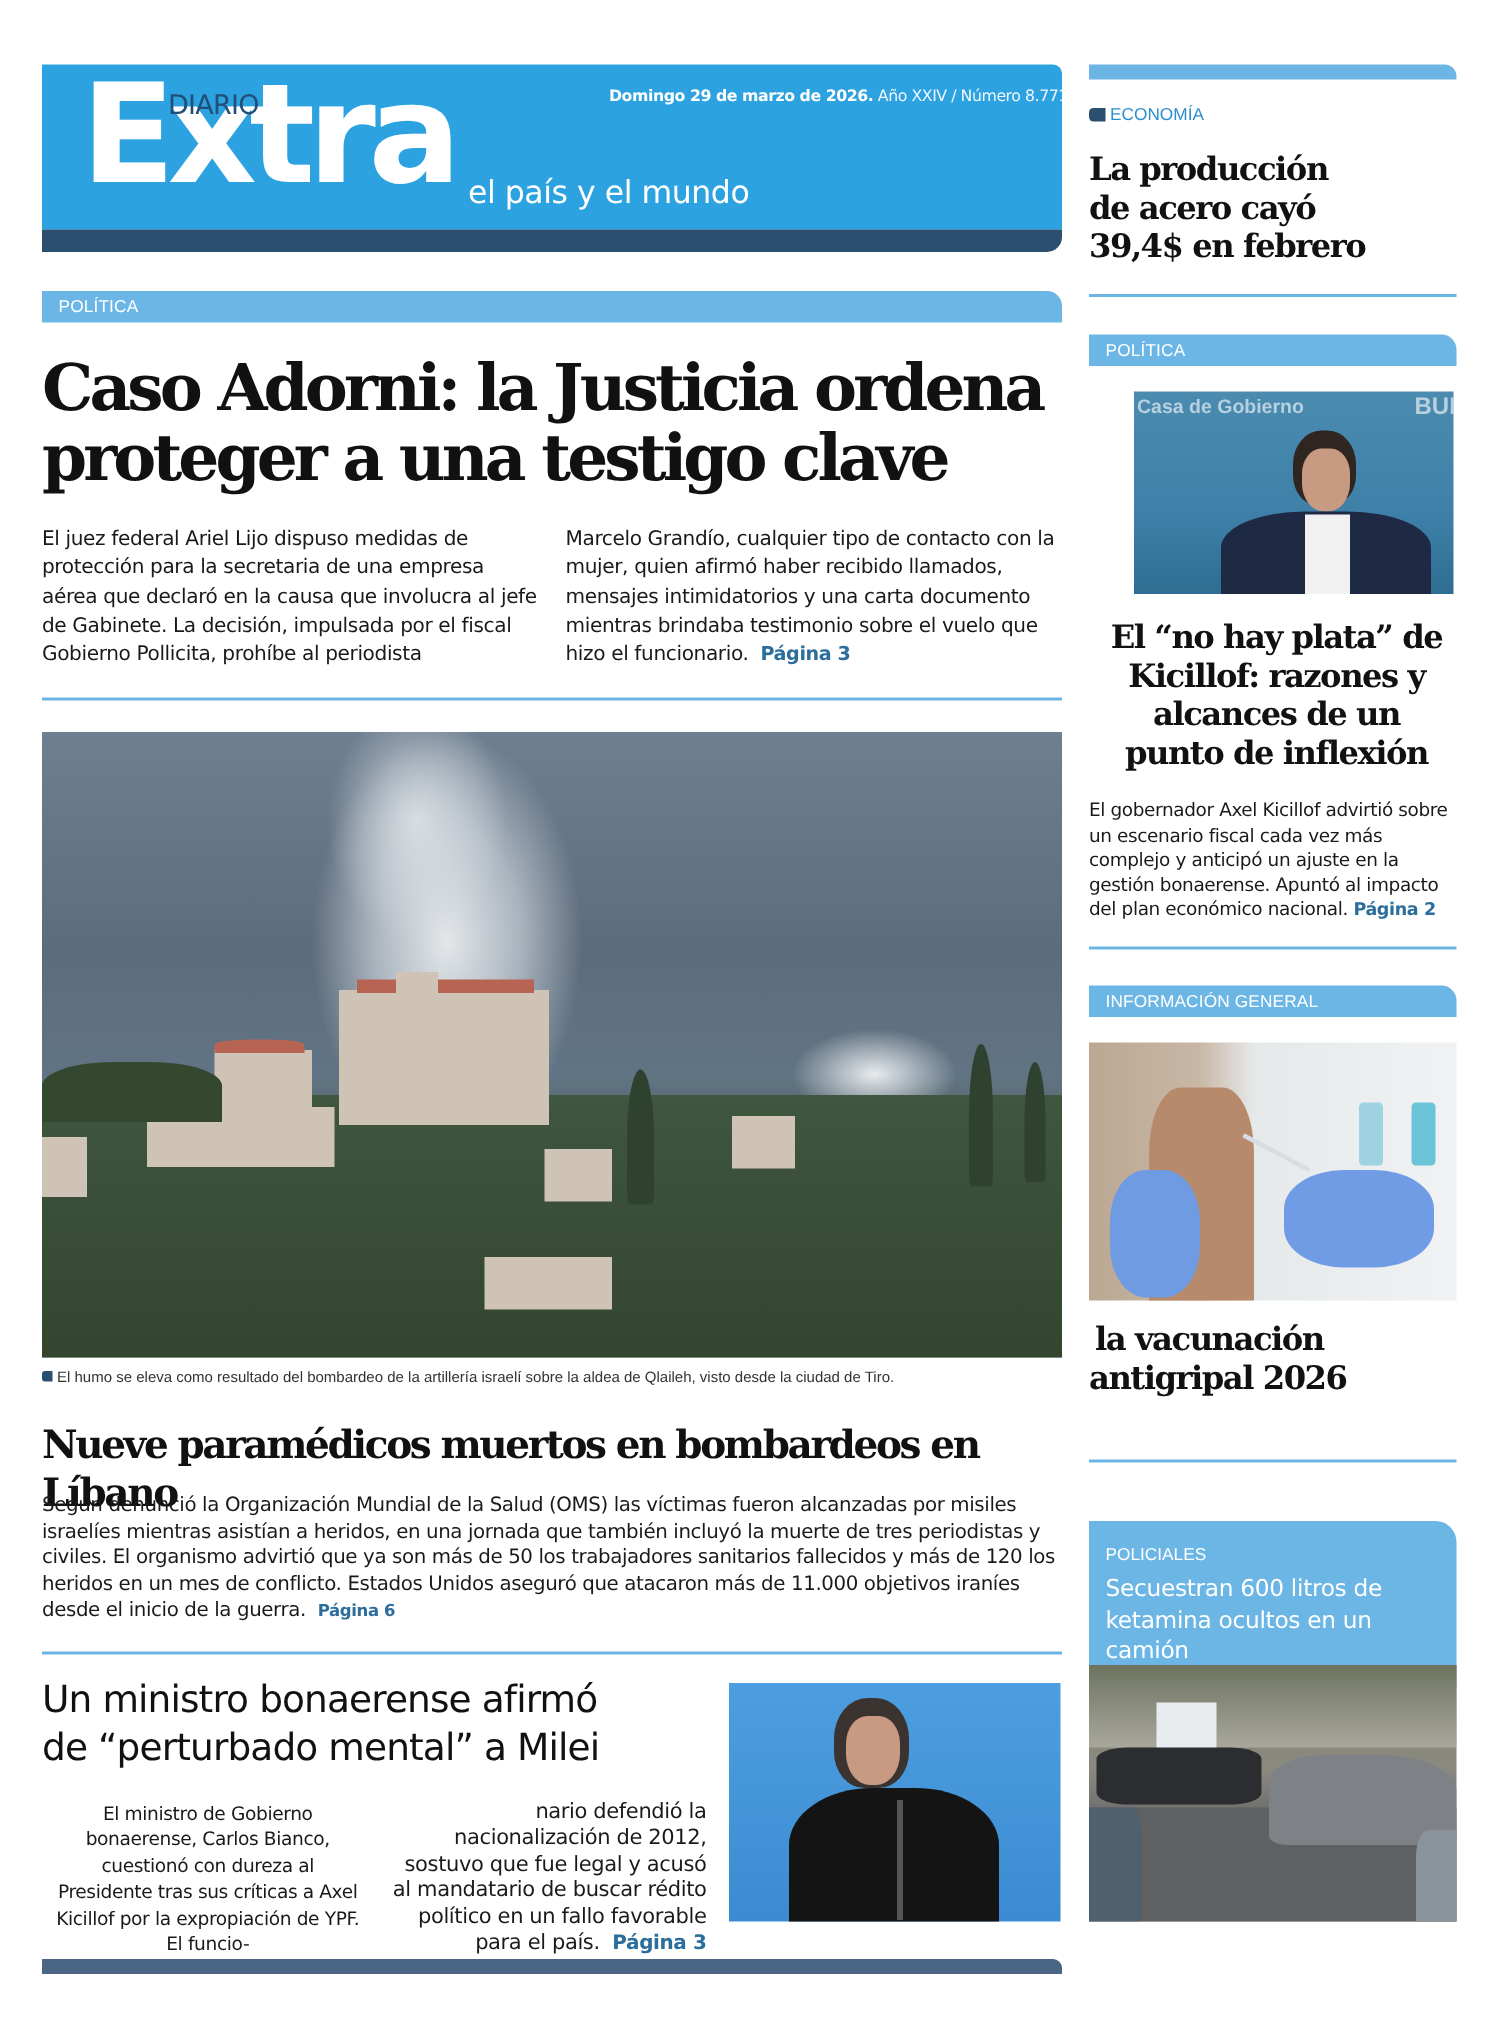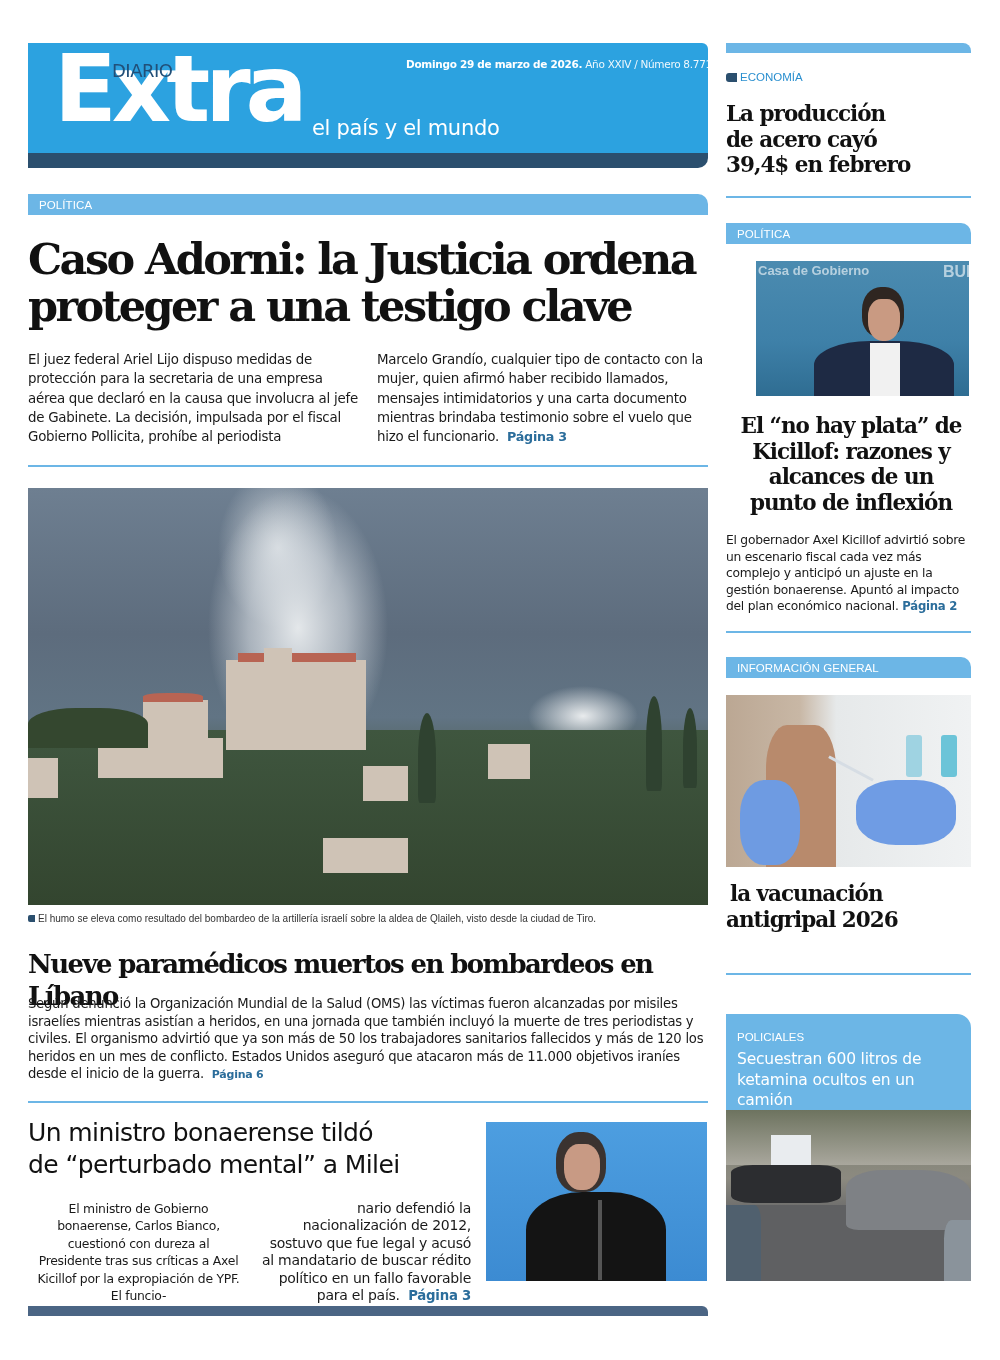--- a/index.html
+++ b/index.html
@@ -118,21 +118,21 @@
 <div class="abs serif-head" style="left:28px; top:948px; width:700px; font-size:26px; line-height:32px; letter-spacing:-1.6px;">Nueve paramédicos muertos en bombardeos en Líbano</div>
 
 <div class="abs body-text" style="left:28px; top:995px; width:685px; font-size:13.2px; line-height:17.6px;">
   <span>Según denunció la Organización Mundial de la Salud (OMS) las víctimas fueron alcanzadas por misiles israelíes mientras asistían a heridos, en una jornada que también incluyó la muerte de tres periodistas y civiles. El organismo advirtió que ya son más de 50 los trabajadores sanitarios fallecidos y más de 120 los heridos en un mes de conflicto. Estados Unidos aseguró que atacaron más de 11.000 objetivos iraníes desde el inicio de la guerra.</span>&nbsp;
   <span class="page-ref" style="font-size:11px;">Página 6</span>
 </div>
 
 <div class="abs rule" style="left:28px; top:1101px; width:680px;"></div>
 
 <div class="abs" style="left:28px; top:1117px; width:450px; font-family:'DejaVu Sans', sans-serif; font-size:25px; line-height:32px; letter-spacing:-0.6px; color:#111;">
-  <div>Un ministro bonaerense tildó</div>
+  <div>Un ministro bonaerense afirmó</div>
   <div>de “perturbado mental” a Milei</div>
 </div>
 
 <div class="abs body-text" style="left:36px; top:1200px; width:205px; font-size:12.4px; line-height:17.4px;text-align:center;">El ministro de Gobierno bonaerense, Carlos Bianco, cuestionó con dureza al Presidente tras sus críticas a Axel Kicillof por la expropiación de YPF. El funcio-</div>
 <div class="abs body-text" style="left:256px; top:1200px; width:215px; font-size:14px; line-height:17.4px;text-align:right;">
   <span>nario defendió la nacionalización de 2012, sostuvo que fue legal y acusó al mandatario de buscar rédito político en un fallo favorable para el país.</span>&nbsp;
   <span class="page-ref">Página 3</span>
 </div>
 
 <div class="abs photo photo-bianco">

